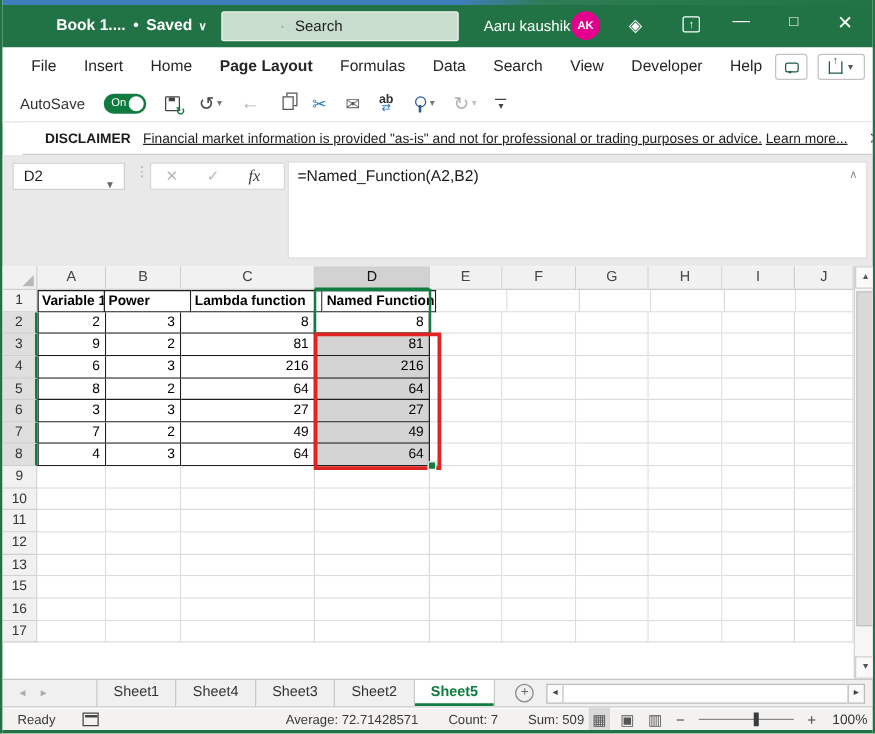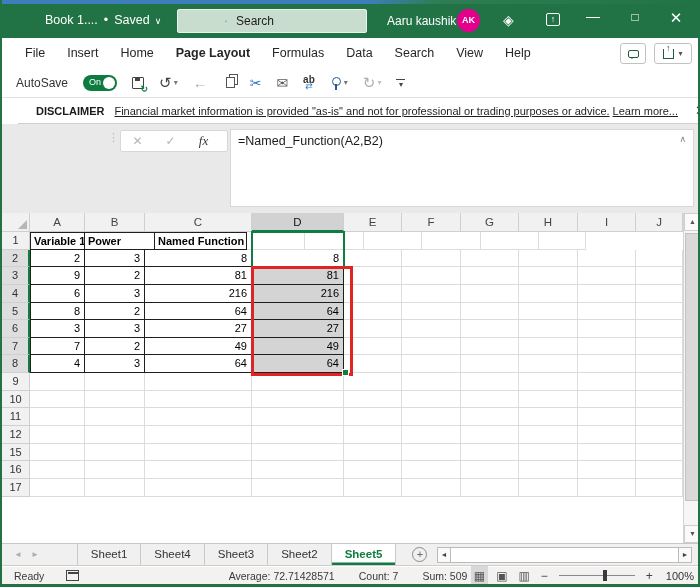--- a/index.html
+++ b/index.html
@@ -5,21 +5,21 @@
   * { box-sizing: border-box; margin: 0; padding: 0; }
   html,body { width:700px; height:587px; overflow:hidden; }
   body { font-family:"Liberation Sans", sans-serif; background:#fff; }
   #app { position:relative; width:700px; height:587px; background:#fff; overflow:hidden;
          border-left:2px solid #217346; border-right:2px solid #217346; }
 
   
   .top-strip { position:absolute; left:-2px; top:0; width:704px; height:4px;
     background:linear-gradient(90deg,#3f7ebd 0%,#3f7ebd 52%,#2e7d54 62%,#217346 100%); }
   .titlebar { position:absolute; left:-2px; top:4px; width:704px; height:34px; background:#217346; color:#fff; }
-  .doc-title { position:absolute; left:45px; top:9px; font-size:12.5px; white-space:nowrap; }
+  .doc-title { position:absolute; left:45px; top:9px; font-size:12.5px; white-space:nowrap;font-weight:bold; }
   .doc-title .sep { margin:0 6px; }
   .title-caret { font-size:9px; margin-left:5px; }
   .searchbox { position:absolute; left:177px; top:5px; width:190px; height:24px; background:#c9ddcf;
     border:1px solid #eaf2ec; border-radius:2px; display:flex; align-items:center;padding-left:37px; }
   .searchbox svg { margin-left:10px; }
   .searchbox input { border:none; background:transparent; outline:none; font-size:12px; color:#1c1c1c;
     margin-left:9px; width:130px; font-family:"Liberation Sans",sans-serif; }
   .searchbox input::placeholder { color:#1c1c1c; opacity:1; }
   .user-name { position:absolute; left:387px; top:10px; font-size:12px; }
   .avatar { position:absolute; left:457px; top:5px; width:23px; height:23px; border-radius:50%;
@@ -203,20 +203,21 @@
   <div class="menubar">
     <div class="menu-tabs">
         <div class="menu-item">File</div>
         <div class="menu-item">Insert</div>
         <div class="menu-item">Home</div>
         <div class="menu-item active">Page Layout</div>
         <div class="menu-item">Formulas</div>
         <div class="menu-item">Data</div>
         <div class="menu-item">Search</div>
         <div class="menu-item">View</div>
+        <div class="menu-item">Developer</div>
         <div class="menu-item">Help</div>
       </div>
     <div class="ribbon-btn comment-btn">
       <span class="bubble"></span>
     </div>
     <div class="ribbon-btn share-btn">
       <span class="share-glyph"></span>
       <span class="small-caret">▾</span>
     </div>
   </div>
@@ -257,20 +258,24 @@
   </div>
 
   <div class="disclaimer">
     <span class="disc-label">DISCLAIMER</span>
     <span class="disc-text">Financial market information is provided "as-is" and not for professional or trading purposes or advice.</span>
     <span class="disc-link">Learn more...</span>
     <span class="disc-close">✕</span>
   </div>
 
   <div class="formula-band">
+    <div class="namebox">
+      <span>D2</span>
+      <span class="nb-caret">▼</span>
+    </div>
     <div class="fx-dots">⋮</div>
     <div class="fx-btns">
       <span class="fxb">✕</span>
       <span class="fxb">✓</span>
       <span class="fxb fx">fx</span>
     </div>
     <div class="formula-area">
       <div class="formula-text">=Named_Function(A2,B2)</div>
       <span class="fb-collapse">∧</span>
     </div>
@@ -288,20 +293,21 @@
         <div class="ghcell" style="width: 58px;">G</div>
         <div class="ghcell" style="width: 59px;">H</div>
         <div class="ghcell" style="width: 58px;">I</div>
         <div class="ghcell" style="width: 47px;">J</div>
       </div>
     <div class="gbody">
         <div class="grow">
           <div class="rowhdr">1</div>
           <div class="cell thead db bt bl" style="width: 55px;">Variable 1</div>
           <div class="cell thead db bt" style="width: 70px;">Power</div>
+          <div class="cell thead db bt" style="width: 107px;">Lambda function</div>
           <div class="cell thead db bt" style="width: 92px;">Named Function</div>
           <div class="cell" style="width: 58px;"></div>
           <div class="cell" style="width: 59px;"></div>
           <div class="cell" style="width: 58px;"></div>
           <div class="cell" style="width: 59px;"></div>
           <div class="cell" style="width: 58px;"></div>
           <div class="cell" style="width: 47px;"></div>
         </div>
         <div class="grow">
           <div class="rowhdr act">2</div>
@@ -428,20 +434,33 @@
           <div class="cell" style="width: 92px;"></div>
           <div class="cell" style="width: 58px;"></div>
           <div class="cell" style="width: 59px;"></div>
           <div class="cell" style="width: 58px;"></div>
           <div class="cell" style="width: 59px;"></div>
           <div class="cell" style="width: 58px;"></div>
           <div class="cell" style="width: 47px;"></div>
         </div>
         <div class="grow">
           <div class="rowhdr">12</div>
+          <div class="cell" style="width: 55px;"></div>
+          <div class="cell" style="width: 60px;"></div>
+          <div class="cell" style="width: 107px;"></div>
+          <div class="cell" style="width: 92px;"></div>
+          <div class="cell" style="width: 58px;"></div>
+          <div class="cell" style="width: 59px;"></div>
+          <div class="cell" style="width: 58px;"></div>
+          <div class="cell" style="width: 59px;"></div>
+          <div class="cell" style="width: 58px;"></div>
+          <div class="cell" style="width: 47px;"></div>
+        </div>
+        <div class="grow">
+          <div class="rowhdr">13</div>
           <div class="cell" style="width: 55px;"></div>
           <div class="cell" style="width: 60px;"></div>
           <div class="cell" style="width: 107px;"></div>
           <div class="cell" style="width: 92px;"></div>
           <div class="cell" style="width: 58px;"></div>
           <div class="cell" style="width: 59px;"></div>
           <div class="cell" style="width: 58px;"></div>
           <div class="cell" style="width: 59px;"></div>
           <div class="cell" style="width: 58px;"></div>
           <div class="cell" style="width: 47px;"></div>

